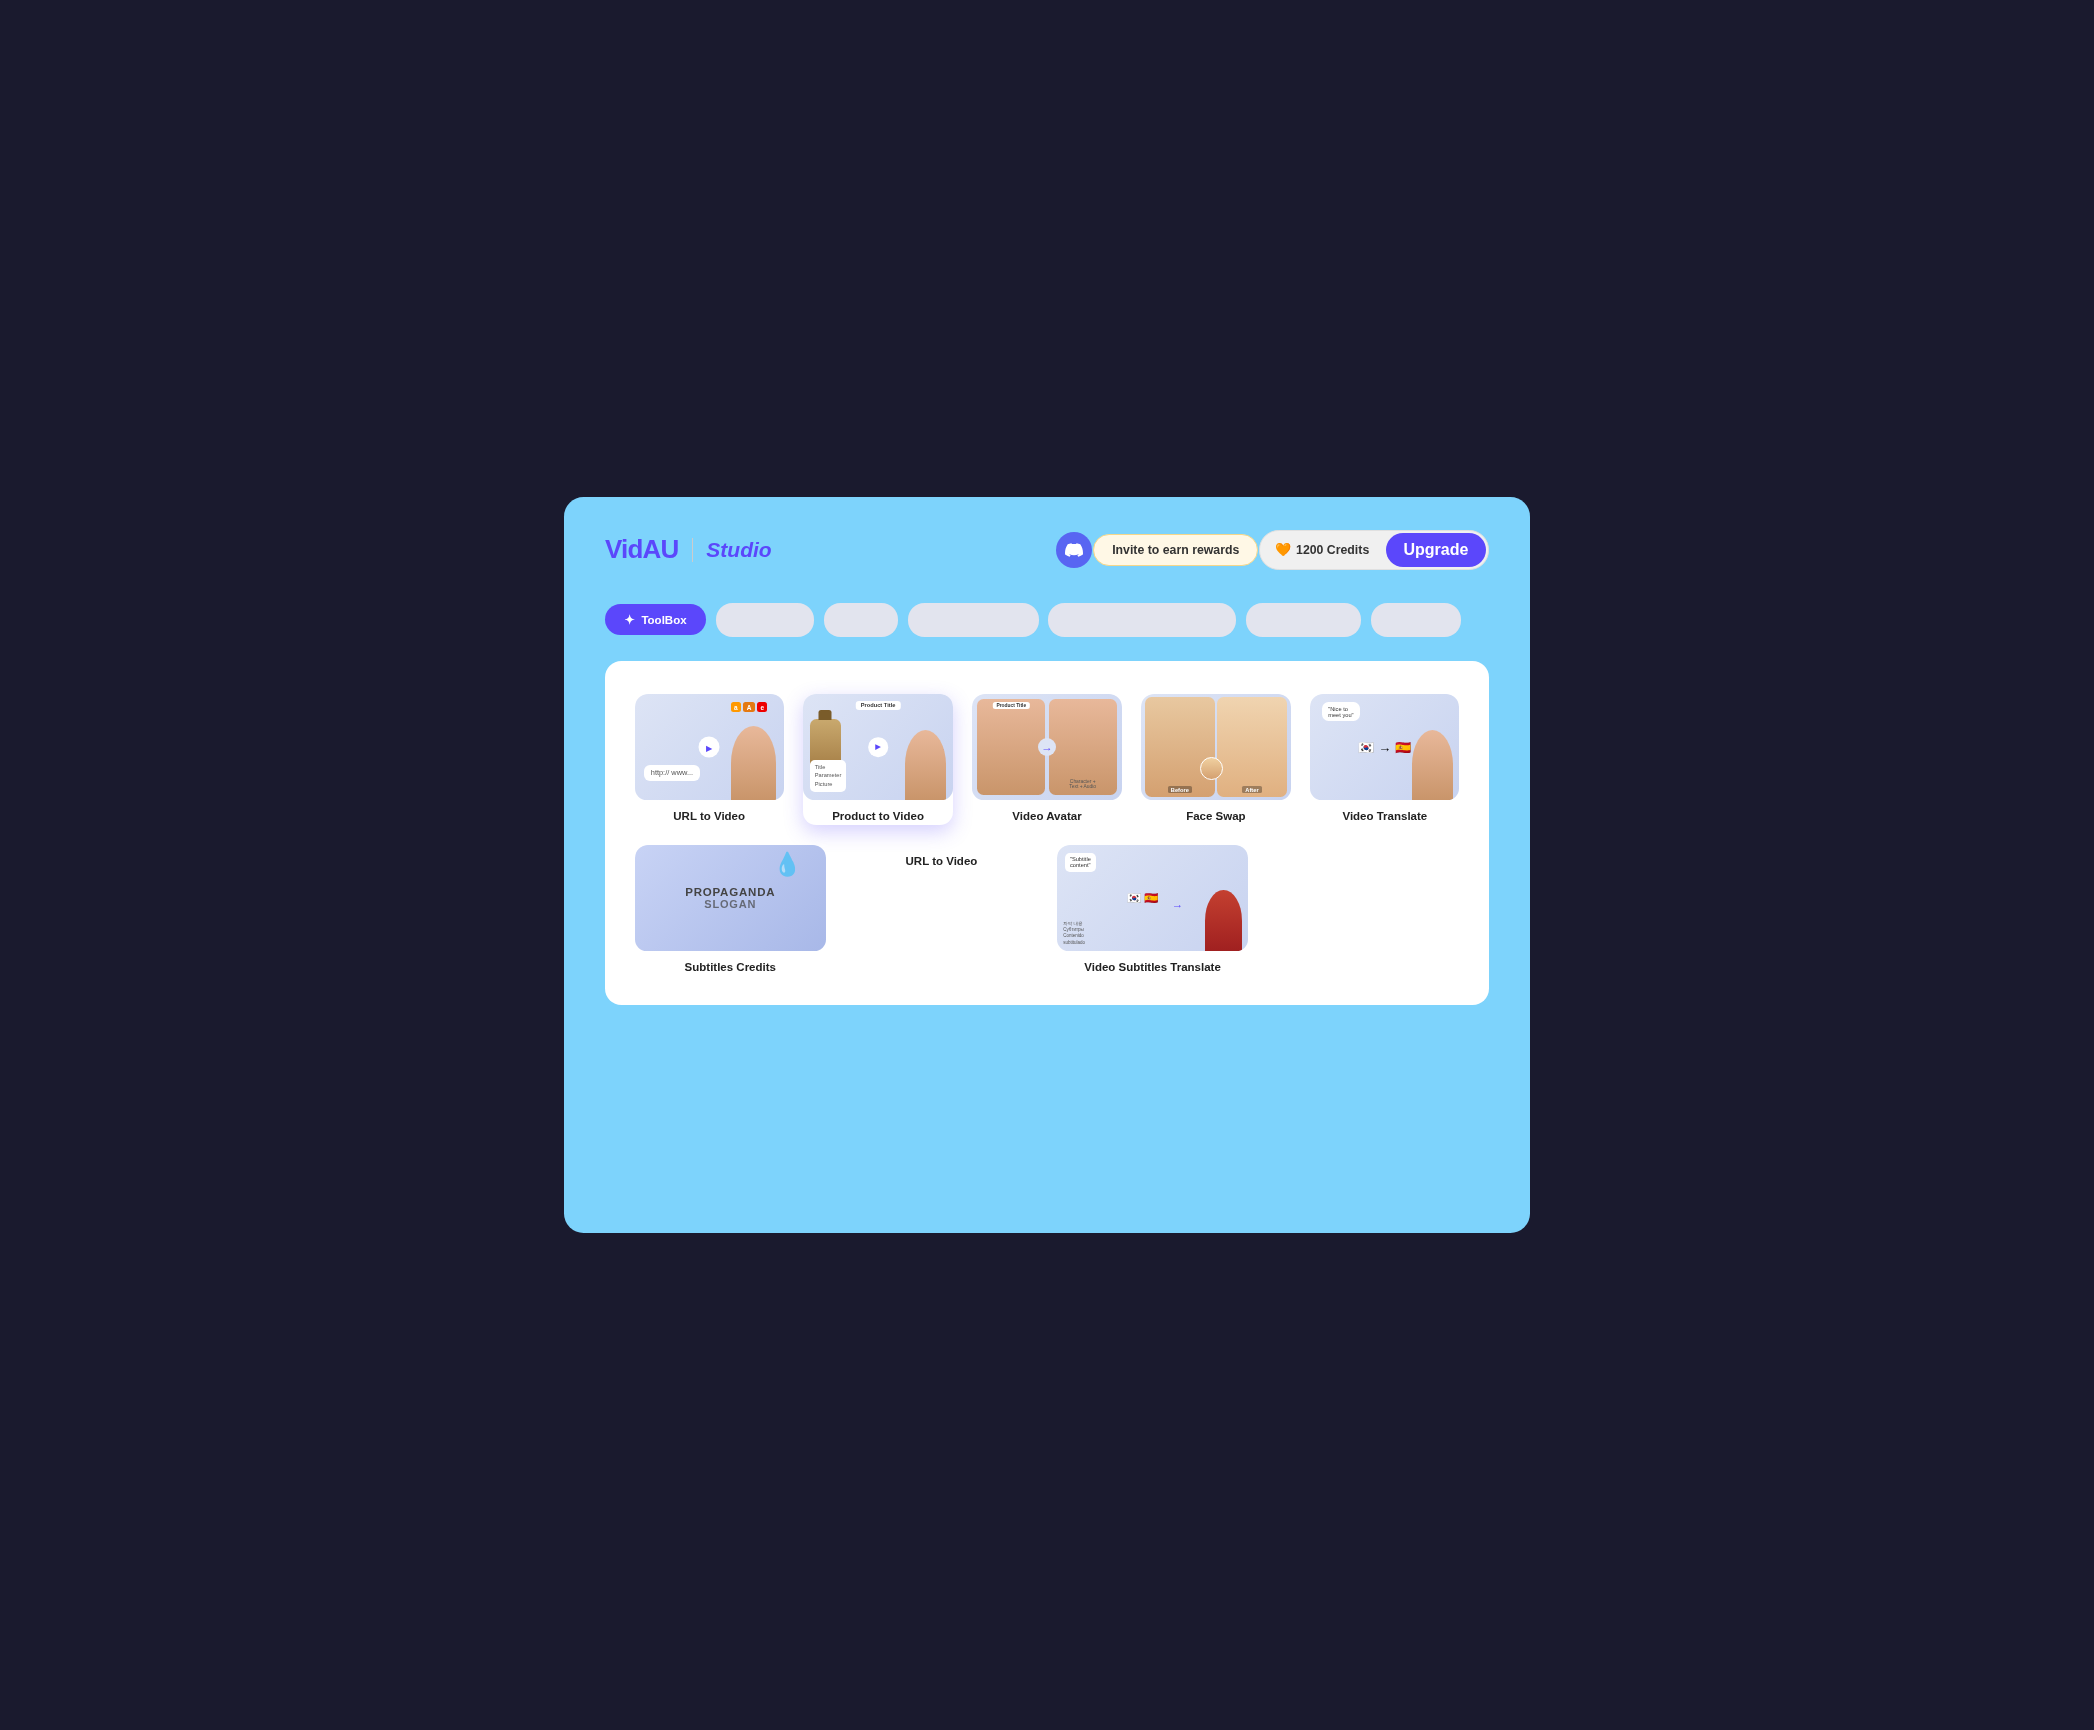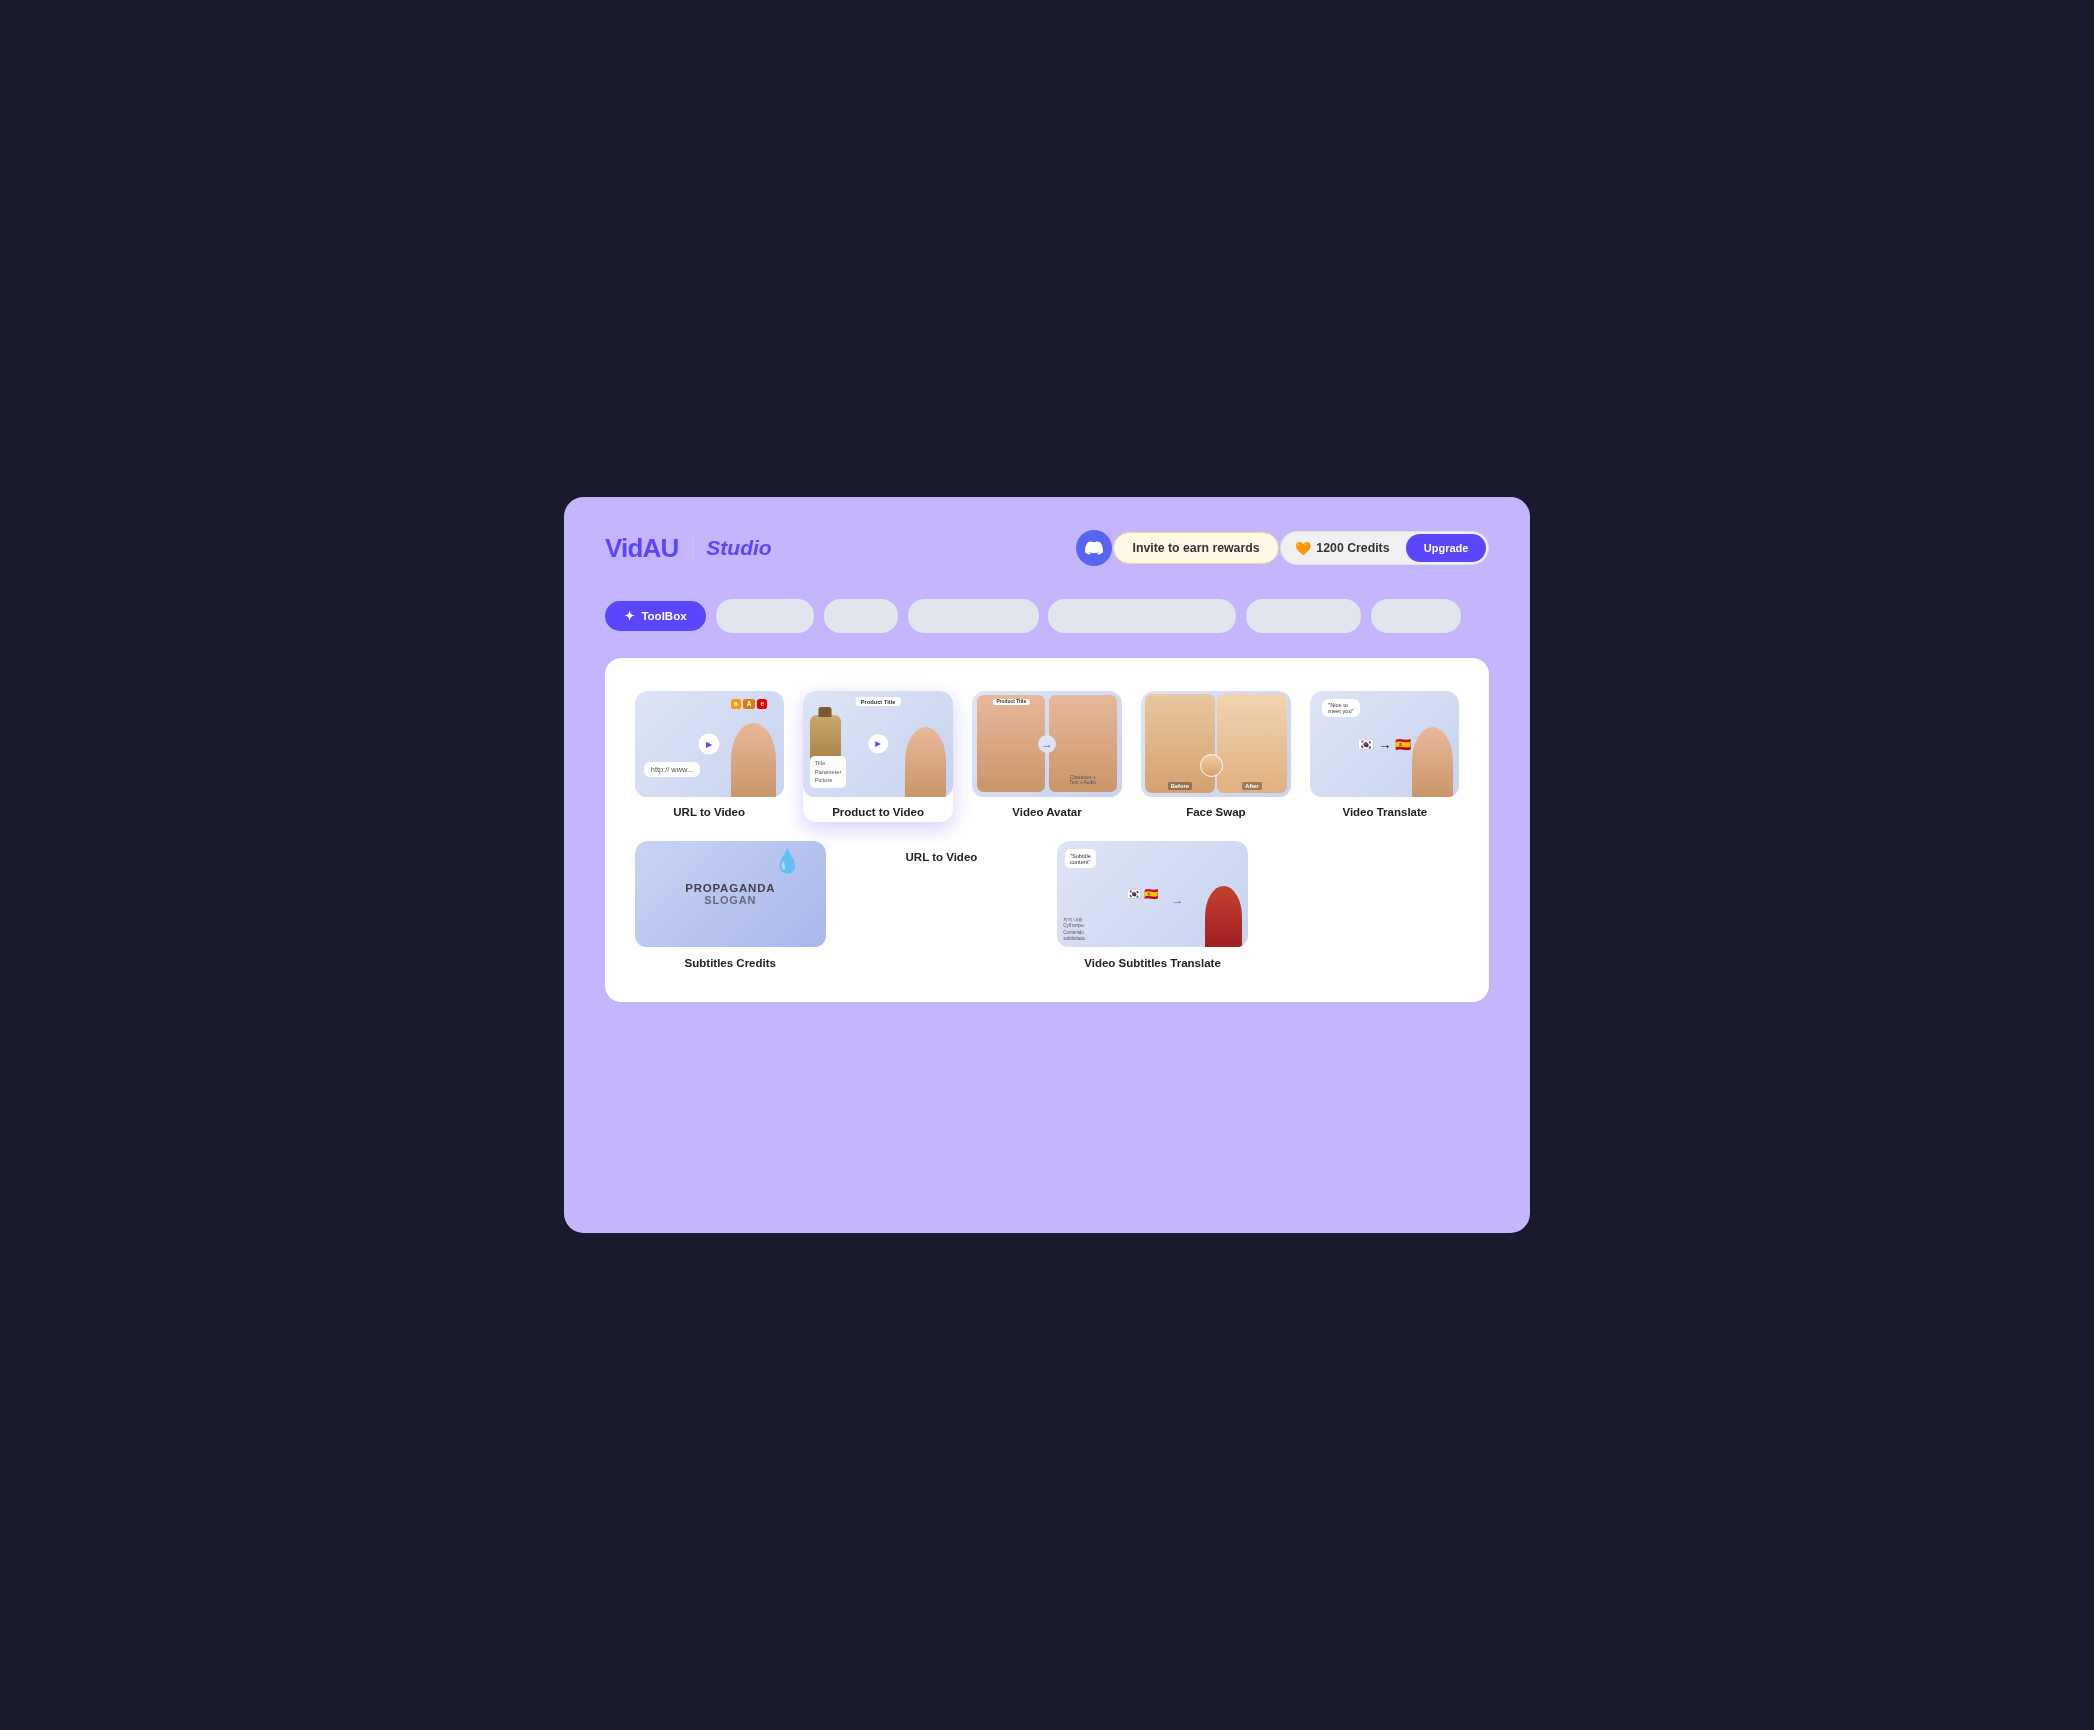--- a/index.html
+++ b/index.html
@@ -5,21 +5,21 @@
     * { box-sizing: border-box; margin: 0; padding: 0; }
     body {
       background: #1a1a2e;
       display: flex;
       justify-content: center;
       align-items: center;
       min-height: 100vh;
       font-family: -apple-system, BlinkMacSystemFont, 'Segoe UI', sans-serif;
     }
     .app-wrapper {
-      background: #c4b5fd;
+      background: #7dd3fc;
       border-radius: 19.6px;
       width: 966px;
       min-height: 736px;
       padding: 33px 41px 49px;
       position: relative;
     }
     
     .header {
       display: flex;
       align-items: center;
@@ -95,21 +95,21 @@
       align-items: center;
       gap: 4.9px;
     }
     .heart-icon { color: #f4b942; font-size: 13px; }
     .upgrade-btn {
       background: #5b47fb;
       color: white;
       border: none;
       border-radius: 18px;
       padding: 8.2px 18px;
-      font-size: 11px;
+      font-size: 16px;
       font-weight: 700;
       cursor: pointer;
       margin: 1.6px;
     }
     
     .tabs-row {
       display: flex;
       align-items: center;
       gap: 9.8px;
       margin-bottom: 24.5px;

